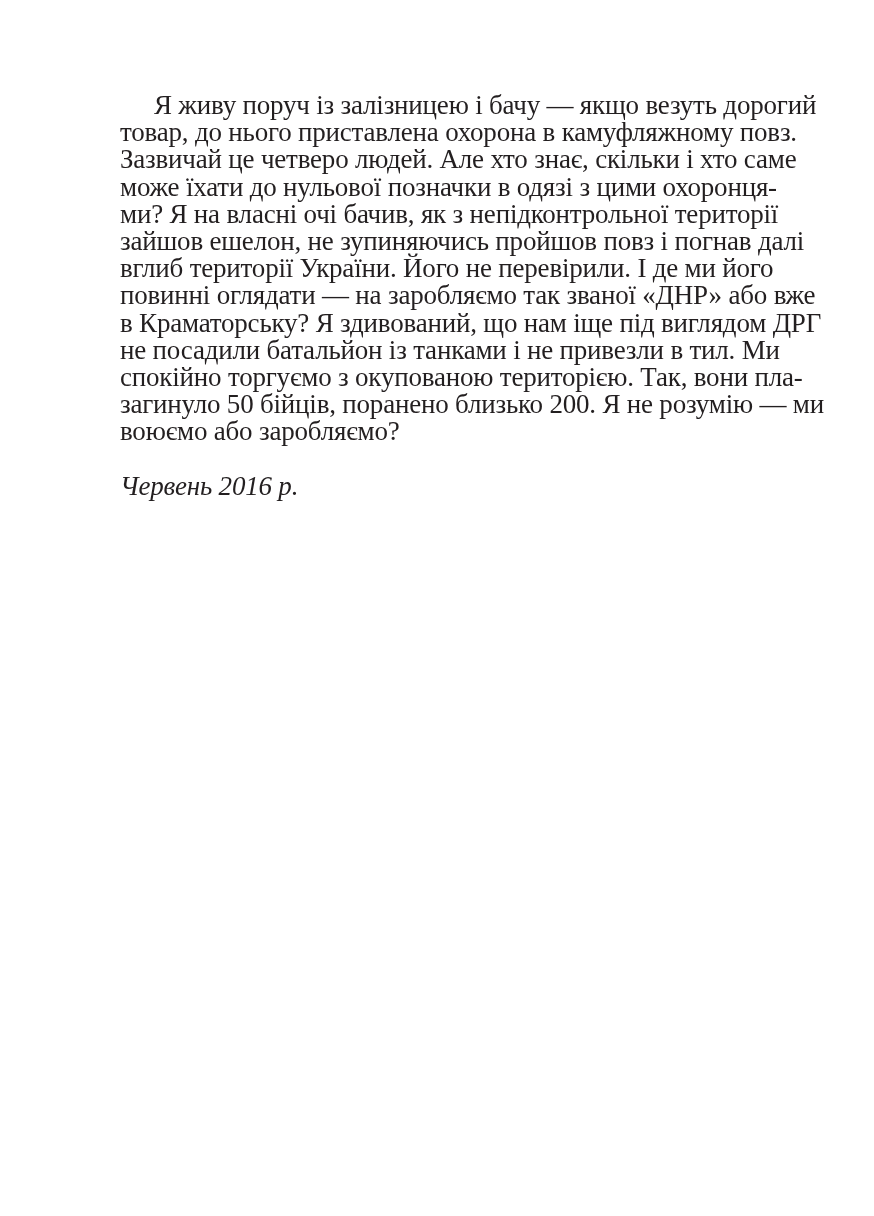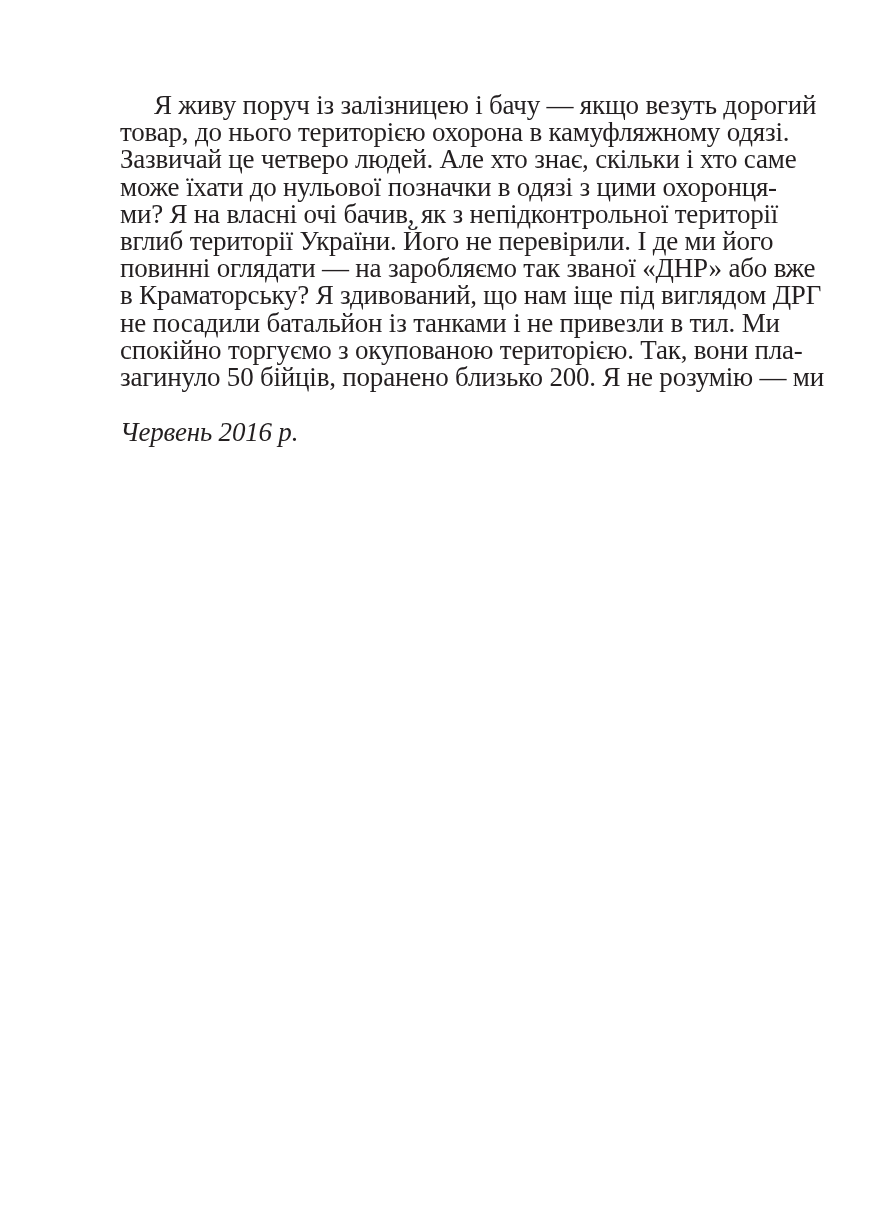--- a/index.html
+++ b/index.html
@@ -45,25 +45,27 @@
       line-height: 27px;
       letter-spacing: -0.2px;
     }
   </style>
 </head>
 <body>
 
 <div class="page">
   <div class="paragraph">
     <span class="line first">Я живу поруч із залізницею і бачу — якщо везуть дорогий</span>
-    <span class="line">товар, до нього територією охорона в камуфляжному одязі.</span>
+    <span class="line">товар, до нього приставлена охорона в камуфляжному повз.</span>
     <span class="line">Зазвичай це четверо людей. Але хто знає, скільки і хто саме</span>
     <span class="line">може їхати до нульової позначки в одязі з цими охоронця-</span>
     <span class="line">ми? Я на власні очі бачив, як з непідконтрольної території</span>
+    <span class="line">зайшов ешелон, не зупиняючись пройшов повз і погнав далі</span>
     <span class="line">вглиб території України. Його не перевірили. І де ми його</span>
     <span class="line">повинні оглядати — на заробляємо так званої «ДНР» або вже</span>
     <span class="line">в Краматорську? Я здивований, що нам іще під виглядом ДРГ</span>
     <span class="line">не посадили батальйон із танками і не привезли в тил. Ми</span>
     <span class="line">спокійно торгуємо з окупованою територією. Так, вони пла-</span>
     <span class="line">загинуло 50 бійців, поранено близько 200. Я не розумію — ми</span>
+    <span class="line last">воюємо або заробляємо?</span>
   </div>
   <span class="date">Червень 2016 р.</span>
 </div>
 
 </body></html>

